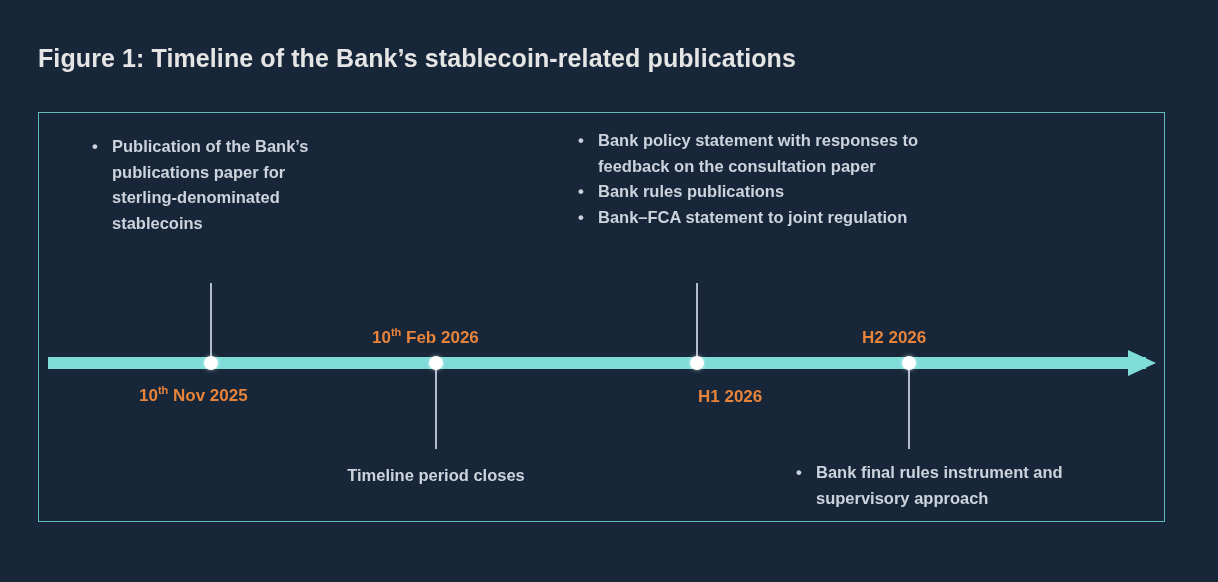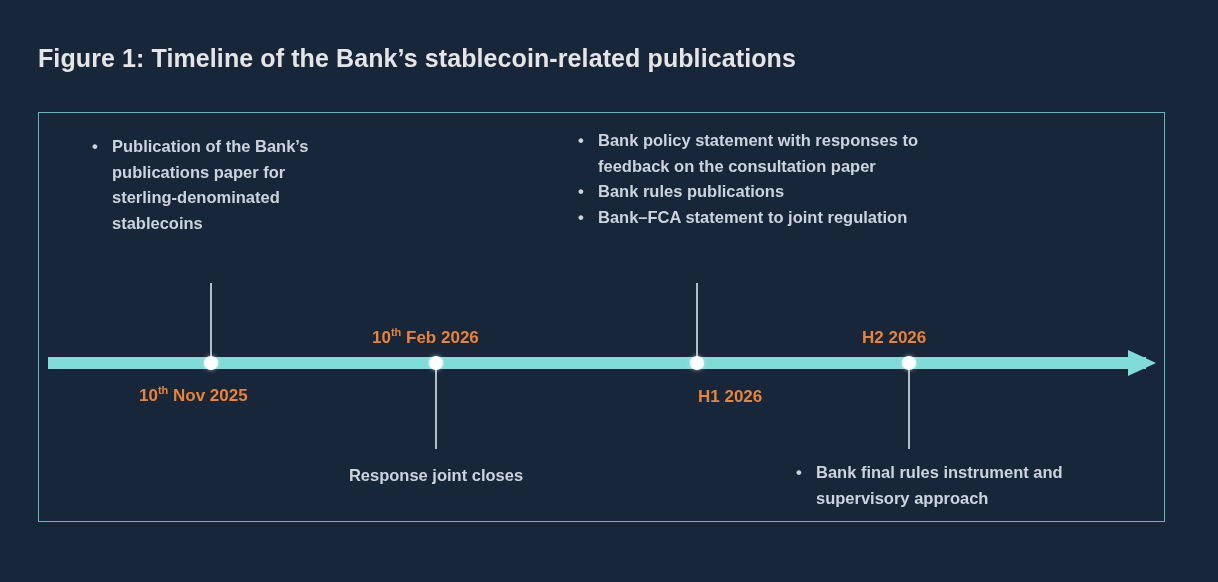--- a/index.html
+++ b/index.html
@@ -139,21 +139,21 @@
     <span class="bullet-text">Publication of the Bank’s publications paper for sterling-denominated stablecoins</span>
   </div>
 </div>
 
 <div class="connector" style="left:436px; top:363px; height:86px;"></div>
 <div class="marker-dot" style="left:436px;"></div>
 <div class="date-label" style="left:372px; top:328px;">
   <span>10</span><sup>th</sup><span> Feb 2026</span>
 </div>
 <div class="text-block plain-center" style="left:336px; top:463px; width:200px;">
-  <span>Response joint closes</span>
+  <span>Timeline period closes</span>
 </div>
 
 <div class="connector" style="left:697px; top:283px; height:80px;"></div>
 <div class="marker-dot" style="left:697px;"></div>
 <div class="date-label" style="left:661px; top:387px;margin-left:37px;">
   <span>H1 2026</span><sup></sup><span></span>
 </div>
 <div class="text-block" style="left:578px; top:128px; width:340px;">
   <div class="bullet-row">
     <span class="bullet-dot">•</span>

